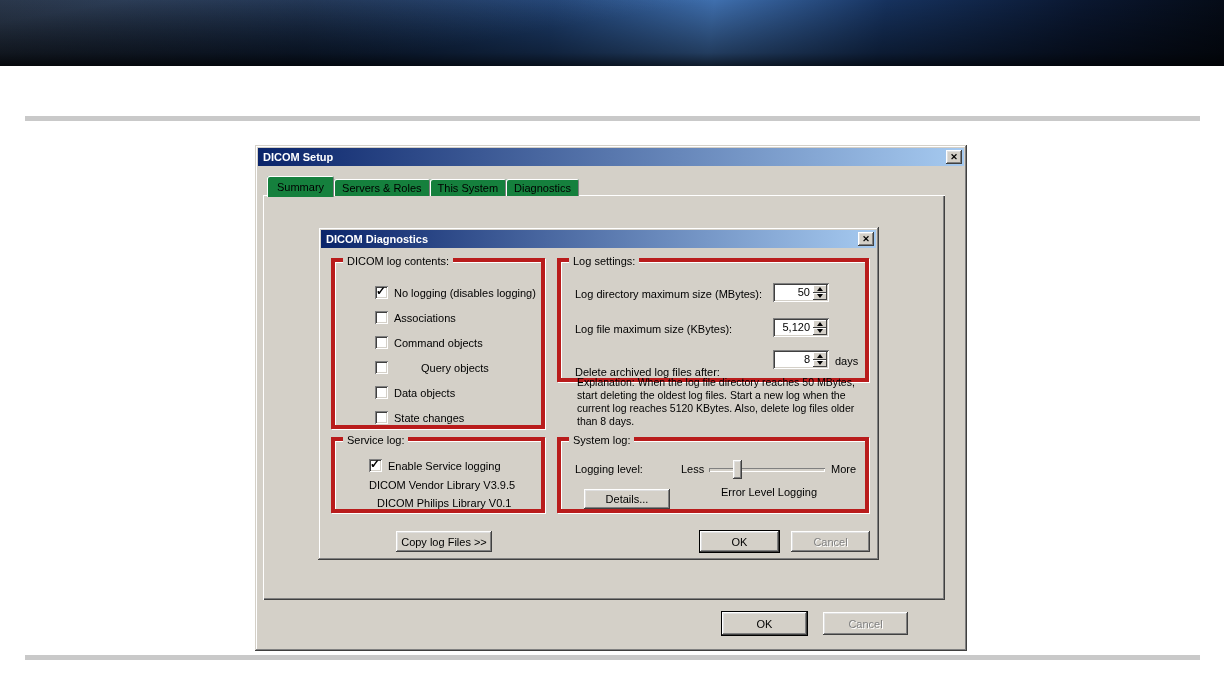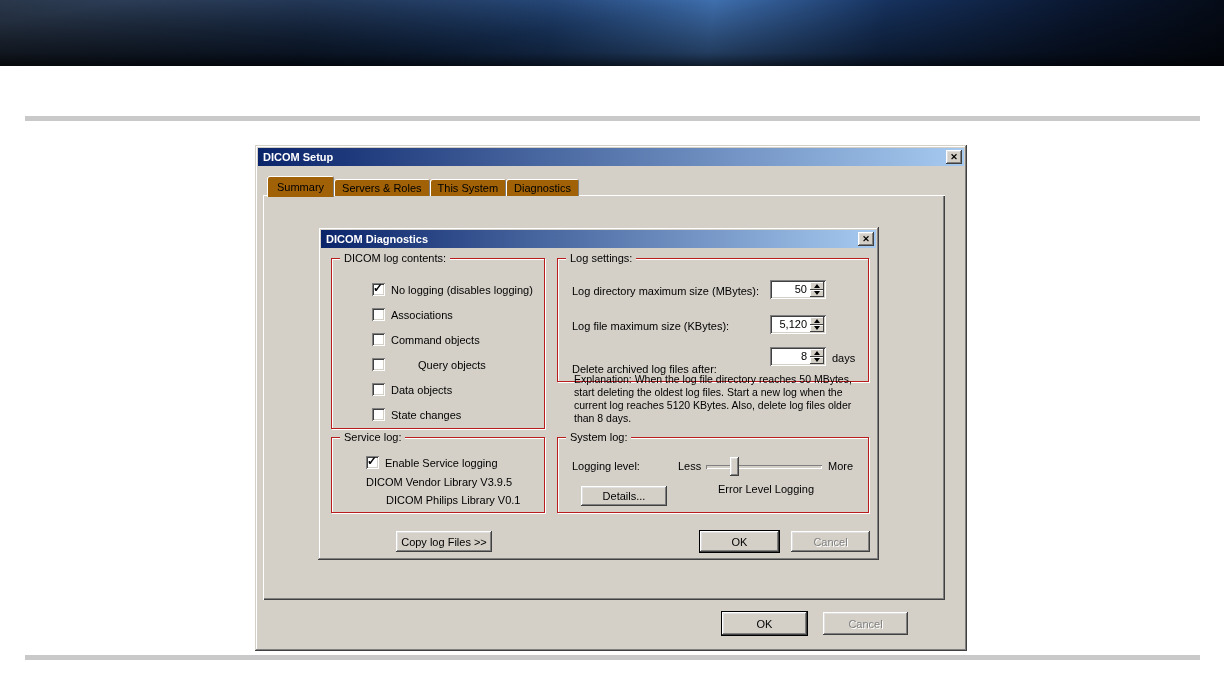--- a/index.html
+++ b/index.html
@@ -49,39 +49,39 @@
     font-size:11px; cursor:default; white-space:nowrap;
   }
   .btn.default {
     box-shadow: 0 0 0 1px #000,
                 inset -1px -1px 0 #404040, inset 1px 1px 0 #fff,
                 inset -2px -2px 0 #808080, inset 2px 2px 0 #dfdfdf;
   }
   .btn.disabled { color:#808080; text-shadow:1px 1px 0 #fff; }
 
   .group {
-    position:absolute; border:1px solid #b91c1c;
+    position:absolute; border:4px solid #b91c1c;
     box-shadow: inset 1px 1px 0 #fff, 1px 1px 0 #fff;
   }
   .group-legend {
     position:absolute; top:-7px; left:8px; background:#d4d0c8;
     padding:0 4px; font-size:11px; white-space:nowrap;
   }
 
   .sunken {
     background:#fff;
     box-shadow: inset 1px 1px 0 #808080, inset -1px -1px 0 #fff,
                 inset 2px 2px 0 #404040, inset -2px -2px 0 #d4d0c8;
   }
 
   
   .tab-strip { position:absolute; left:12px; top:30px; height:21px; display:flex; align-items:flex-end; }
   .tab {
     position:relative; height:17px; padding:0 8px; display:flex; align-items:center;
-    background:#a16207; white-space:nowrap;
+    background:#15803d; white-space:nowrap;
     border-top-left-radius:2px; border-top-right-radius:2px;
     box-shadow: inset 1px 1px 0 #fff, inset -1px 0 0 #808080;
     z-index:2;
   }
   .tab.selected { height:21px; padding:0 10px; margin-bottom:-1px; z-index:4;
     box-shadow: inset 1px 1px 0 #fff, inset -1px 0 0 #808080; }
   .tab-panel {
     position:absolute; left:8px; top:50px; width:682px; height:405px; background:#d4d0c8;
     box-shadow: inset 1px 1px 0 #fff, inset -1px -1px 0 #404040, inset -2px -2px 0 #808080;
     z-index:1;
@@ -208,21 +208,21 @@
       </div>
     </div>
 
     <div class="group" style="left:13px; top:210px; width:214px; height:76px;">
       <span class="group-legend">Service log:</span>
       <div class="check-row" style="left:34px; top:18px;">
         <span class="checkbox" data-checked="true"></span>
         <span class="check-label">Enable Service logging</span>
       </div>
       <span class="static-text" style="left:34px; top:38px;">DICOM Vendor Library V3.9.5</span>
-      <span class="static-text" style="left:46px; top:56px;padding-left:8px;">DICOM Philips Library V0.1</span>
+      <span class="static-text" style="left:34px; top:56px;padding-left:8px;">DICOM Philips Library V0.1</span>
     </div>
 
     <div class="btn" style="left:78px; top:304px; width:96px; height:21px;">Copy log Files &gt;&gt;</div>
 
     <div class="group" style="left:239px; top:31px; width:312px; height:124px;">
       <span class="group-legend">Log settings:</span>
 
       <span class="static-text" style="left:14px; top:26px;">Log directory maximum size (MBytes):</span>
       <div class="spin-field sunken" style="left:212px; top:21px;">
         <span class="spin-value">50</span>

